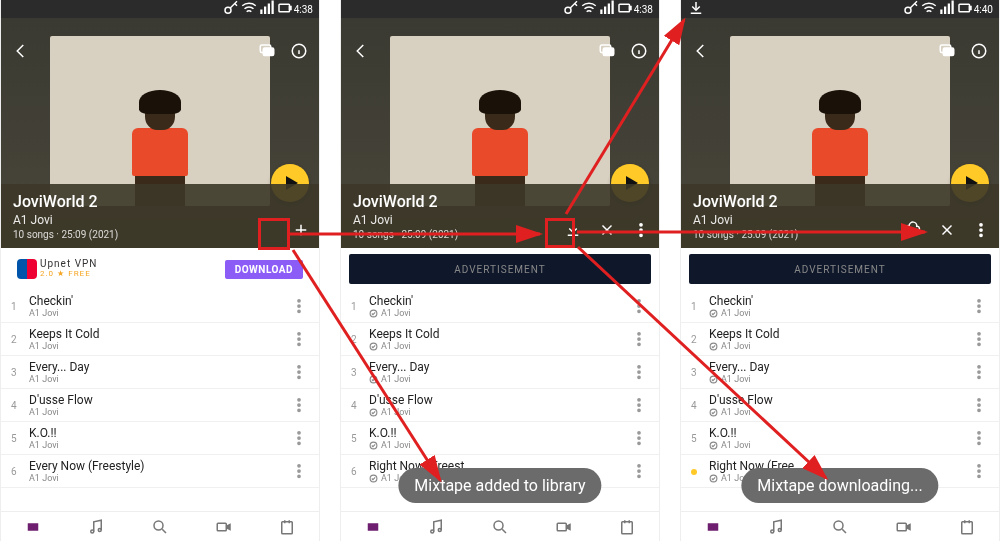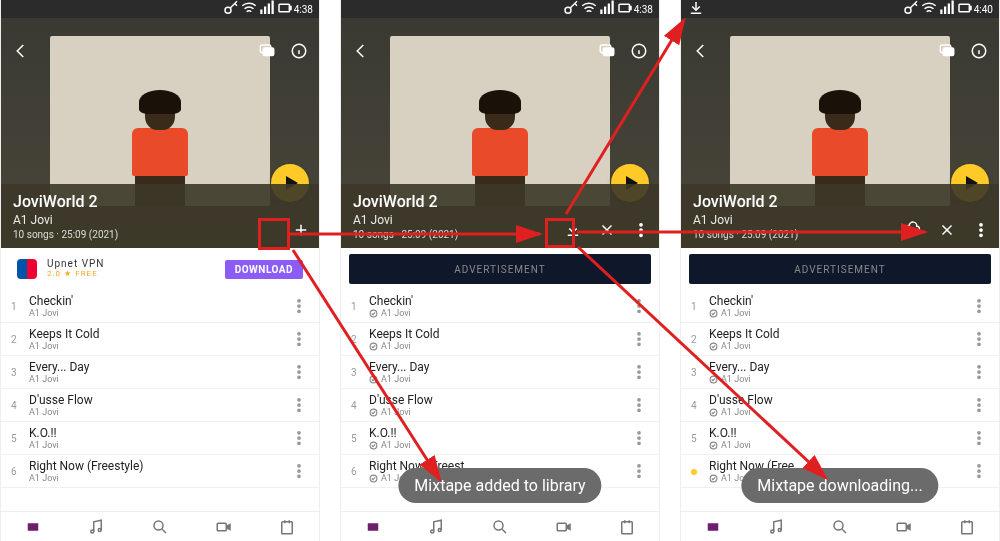--- a/index.html
+++ b/index.html
@@ -27,21 +27,21 @@
 
   .meta { position: absolute; bottom: 0; left: 0; right: 0; padding: 8px 10px 8px 12px; background: rgba(60,55,40,0.9); color: #fff; }
   .meta .title { font-size: 16px; font-weight: 500; margin-bottom: 2px; }
   .meta .artist { font-size: 12px; opacity: 0.9; }
   .meta .sub { font-size: 10px; opacity: 0.8; margin-top: 2px; }
   .meta .actions { position: absolute; right: 6px; bottom: 6px; display: flex; align-items: center; gap: 10px; color: #fff; }
   .iconbtn { width: 24px; height: 24px; display: flex; align-items: center; justify-content: center; cursor: pointer; }
 
   .adrow { height: 30px; display: flex; align-items: center; justify-content: center; font-size: 10px; letter-spacing: 1px; color: #888; background: #0f172a; margin: 6px 8px; border-radius: 2px; }
   .adrow.vpn { justify-content: space-between; padding: 0 8px; background: #fff; }
-  .vpn-left { display: flex; align-items: center; gap: 10px; }
+  .vpn-left { display: flex; align-items: center; gap: 3px; }
   .vpn-icon { width: 20px; height: 20px; background: conic-gradient(#e03 0 50%, #05a 50% 100%); border-radius: 4px; }
   .vpn-text { font-size: 10px; line-height: 10px; color: #333; }
   .vpn-text .rating { color: #f5a623; font-size: 8px; }
   .dlbtn { background: #8b5cf6; color: #fff; font-size: 10px; font-weight: 700; padding: 4px 10px; border-radius: 2px; letter-spacing: 0.5px; }
 
   .songs { flex: 1; overflow: hidden; background: #fff; }
   .song { display: flex; align-items: center; padding: 5px 8px 5px 10px; border-bottom: 1px solid #f0f0f0; font-size: 12px; height: 33px; }
   .song .num { width: 18px; color: #999; font-size: 10px; }
   .song .info { flex: 1; overflow: hidden; }
   .song .name { font-size: 12px; color: #222; white-space: nowrap; overflow: hidden; text-overflow: ellipsis; }
@@ -223,21 +223,21 @@
             <svg class="ico " viewBox="0 0 24 24">
               <circle cx="12" cy="5" r="1.5" fill="currentColor"></circle>
               <circle cx="12" cy="12" r="1.5" fill="currentColor"></circle>
               <circle cx="12" cy="19" r="1.5" fill="currentColor"></circle>
             </svg>
           </div>
     </div>
         <div class="song">
       <div class="num">6</div>
       <div class="info">
-        <div class="name">Right Now (Freestyle)</div>
+        <div class="name">Every Now (Freestyle)</div>
         <div class="by">
               <span>A1 Jovi</span>
             </div>
       </div>
       <div class="more iconbtn">
             <svg class="ico " viewBox="0 0 24 24">
               <circle cx="12" cy="5" r="1.5" fill="currentColor"></circle>
               <circle cx="12" cy="12" r="1.5" fill="currentColor"></circle>
               <circle cx="12" cy="19" r="1.5" fill="currentColor"></circle>
             </svg>

